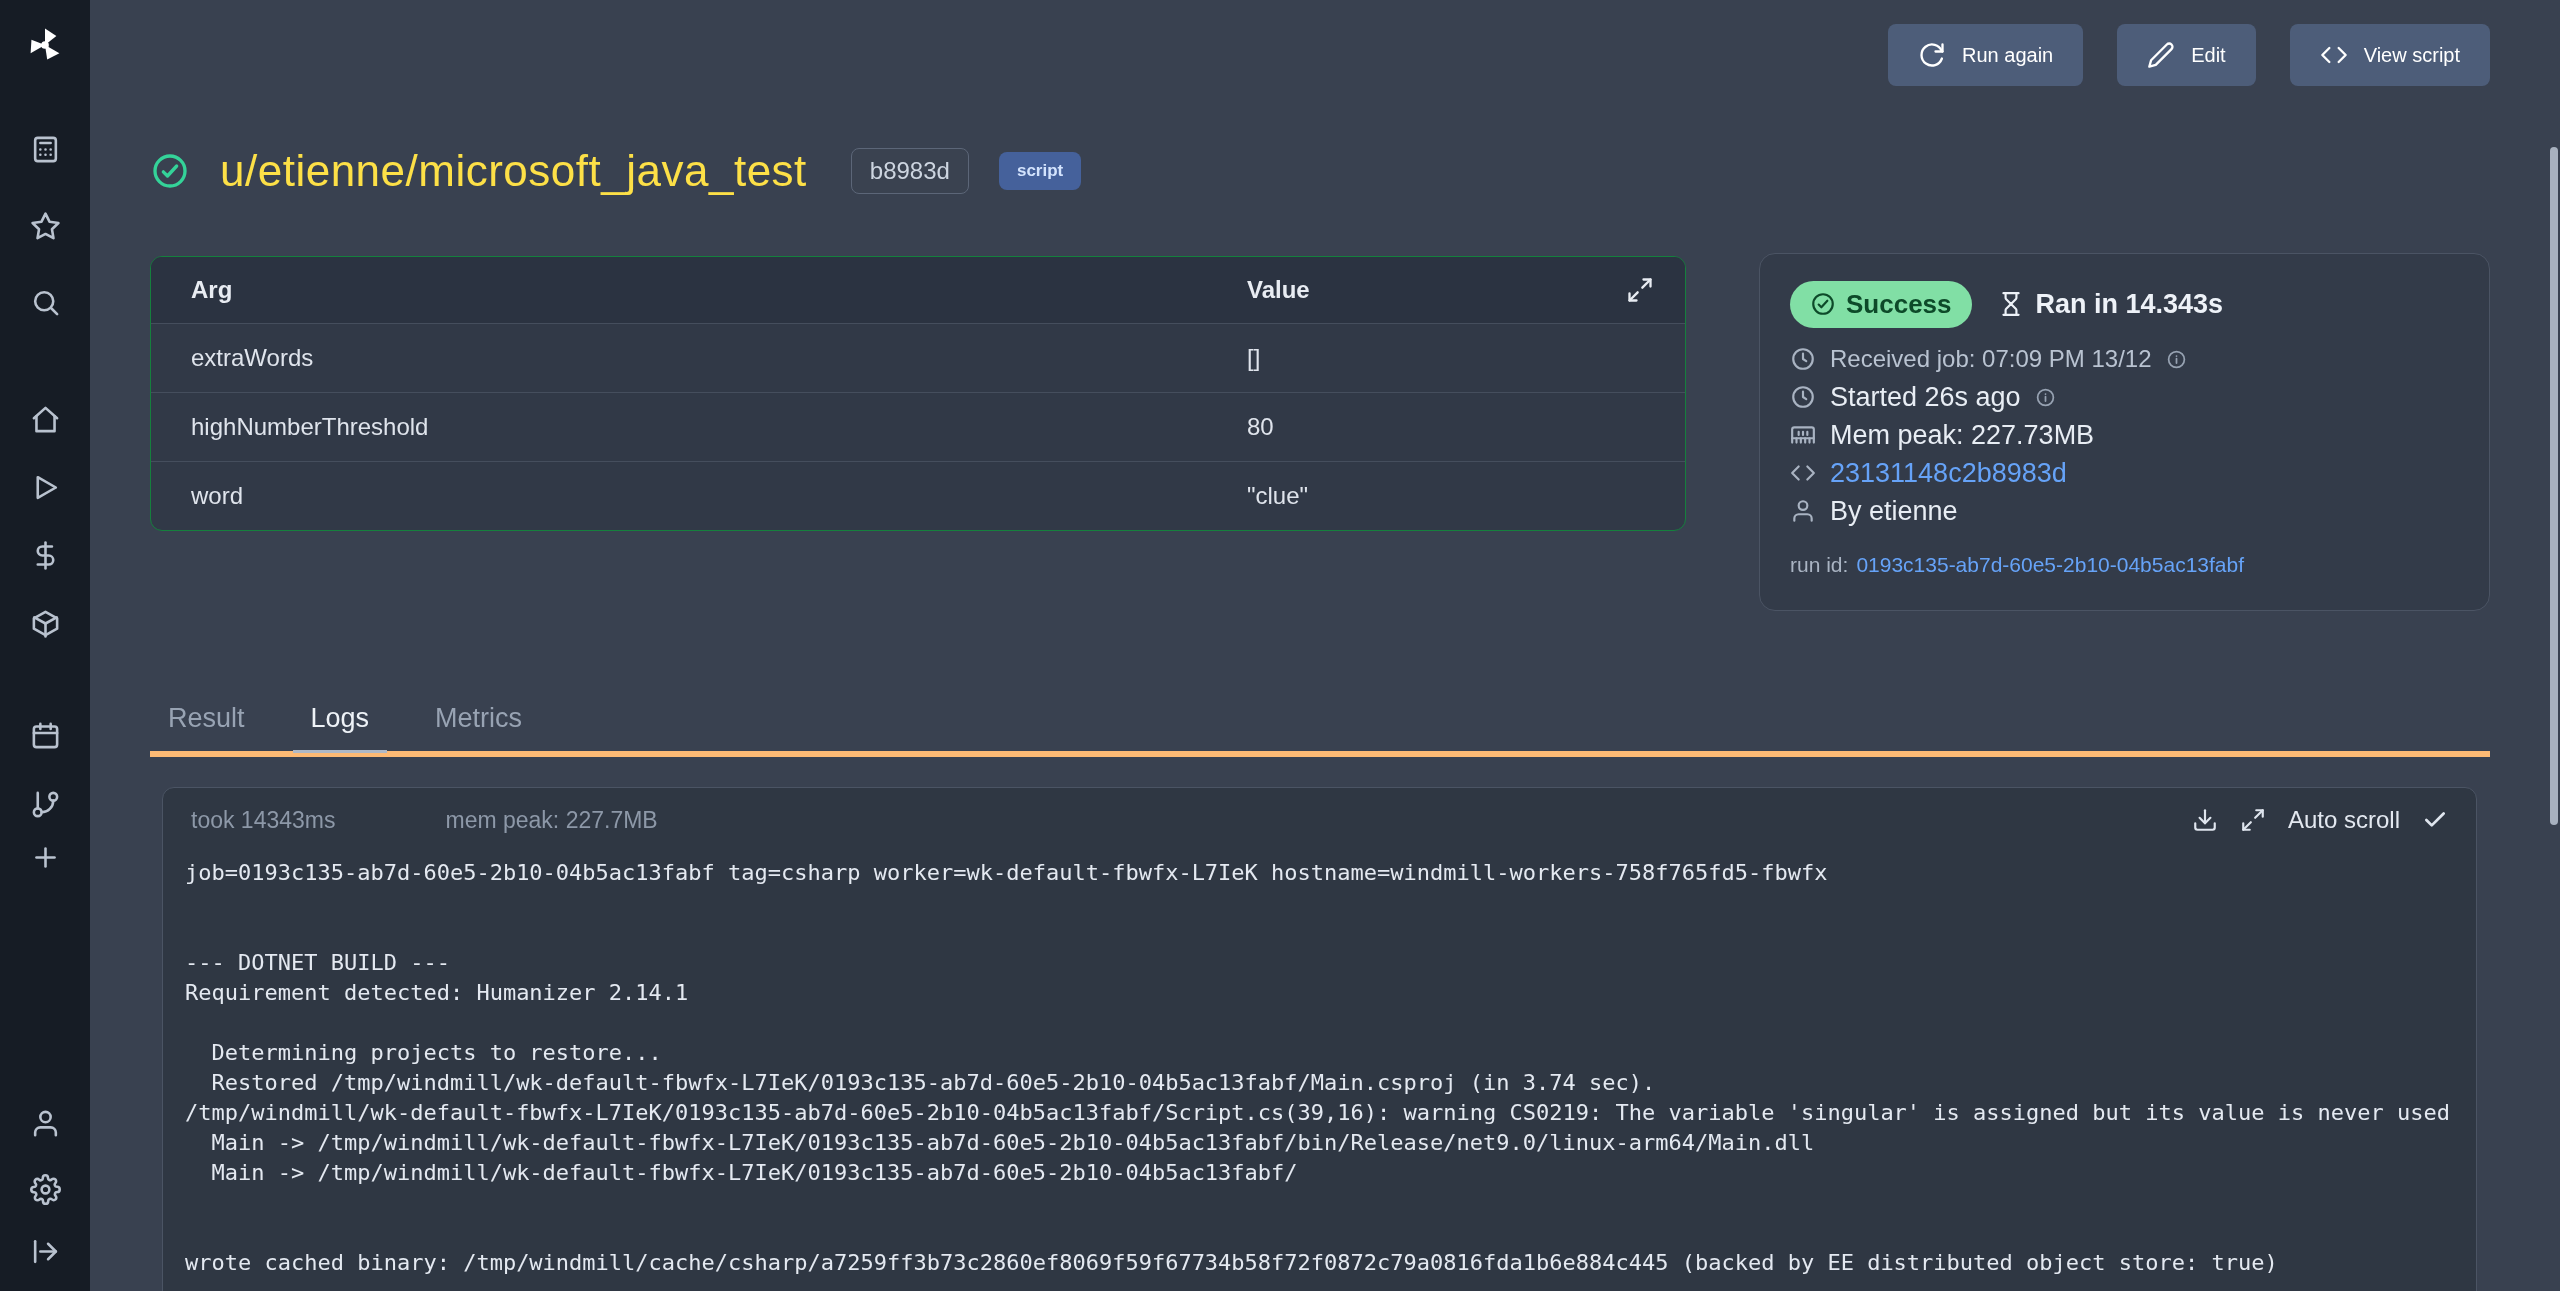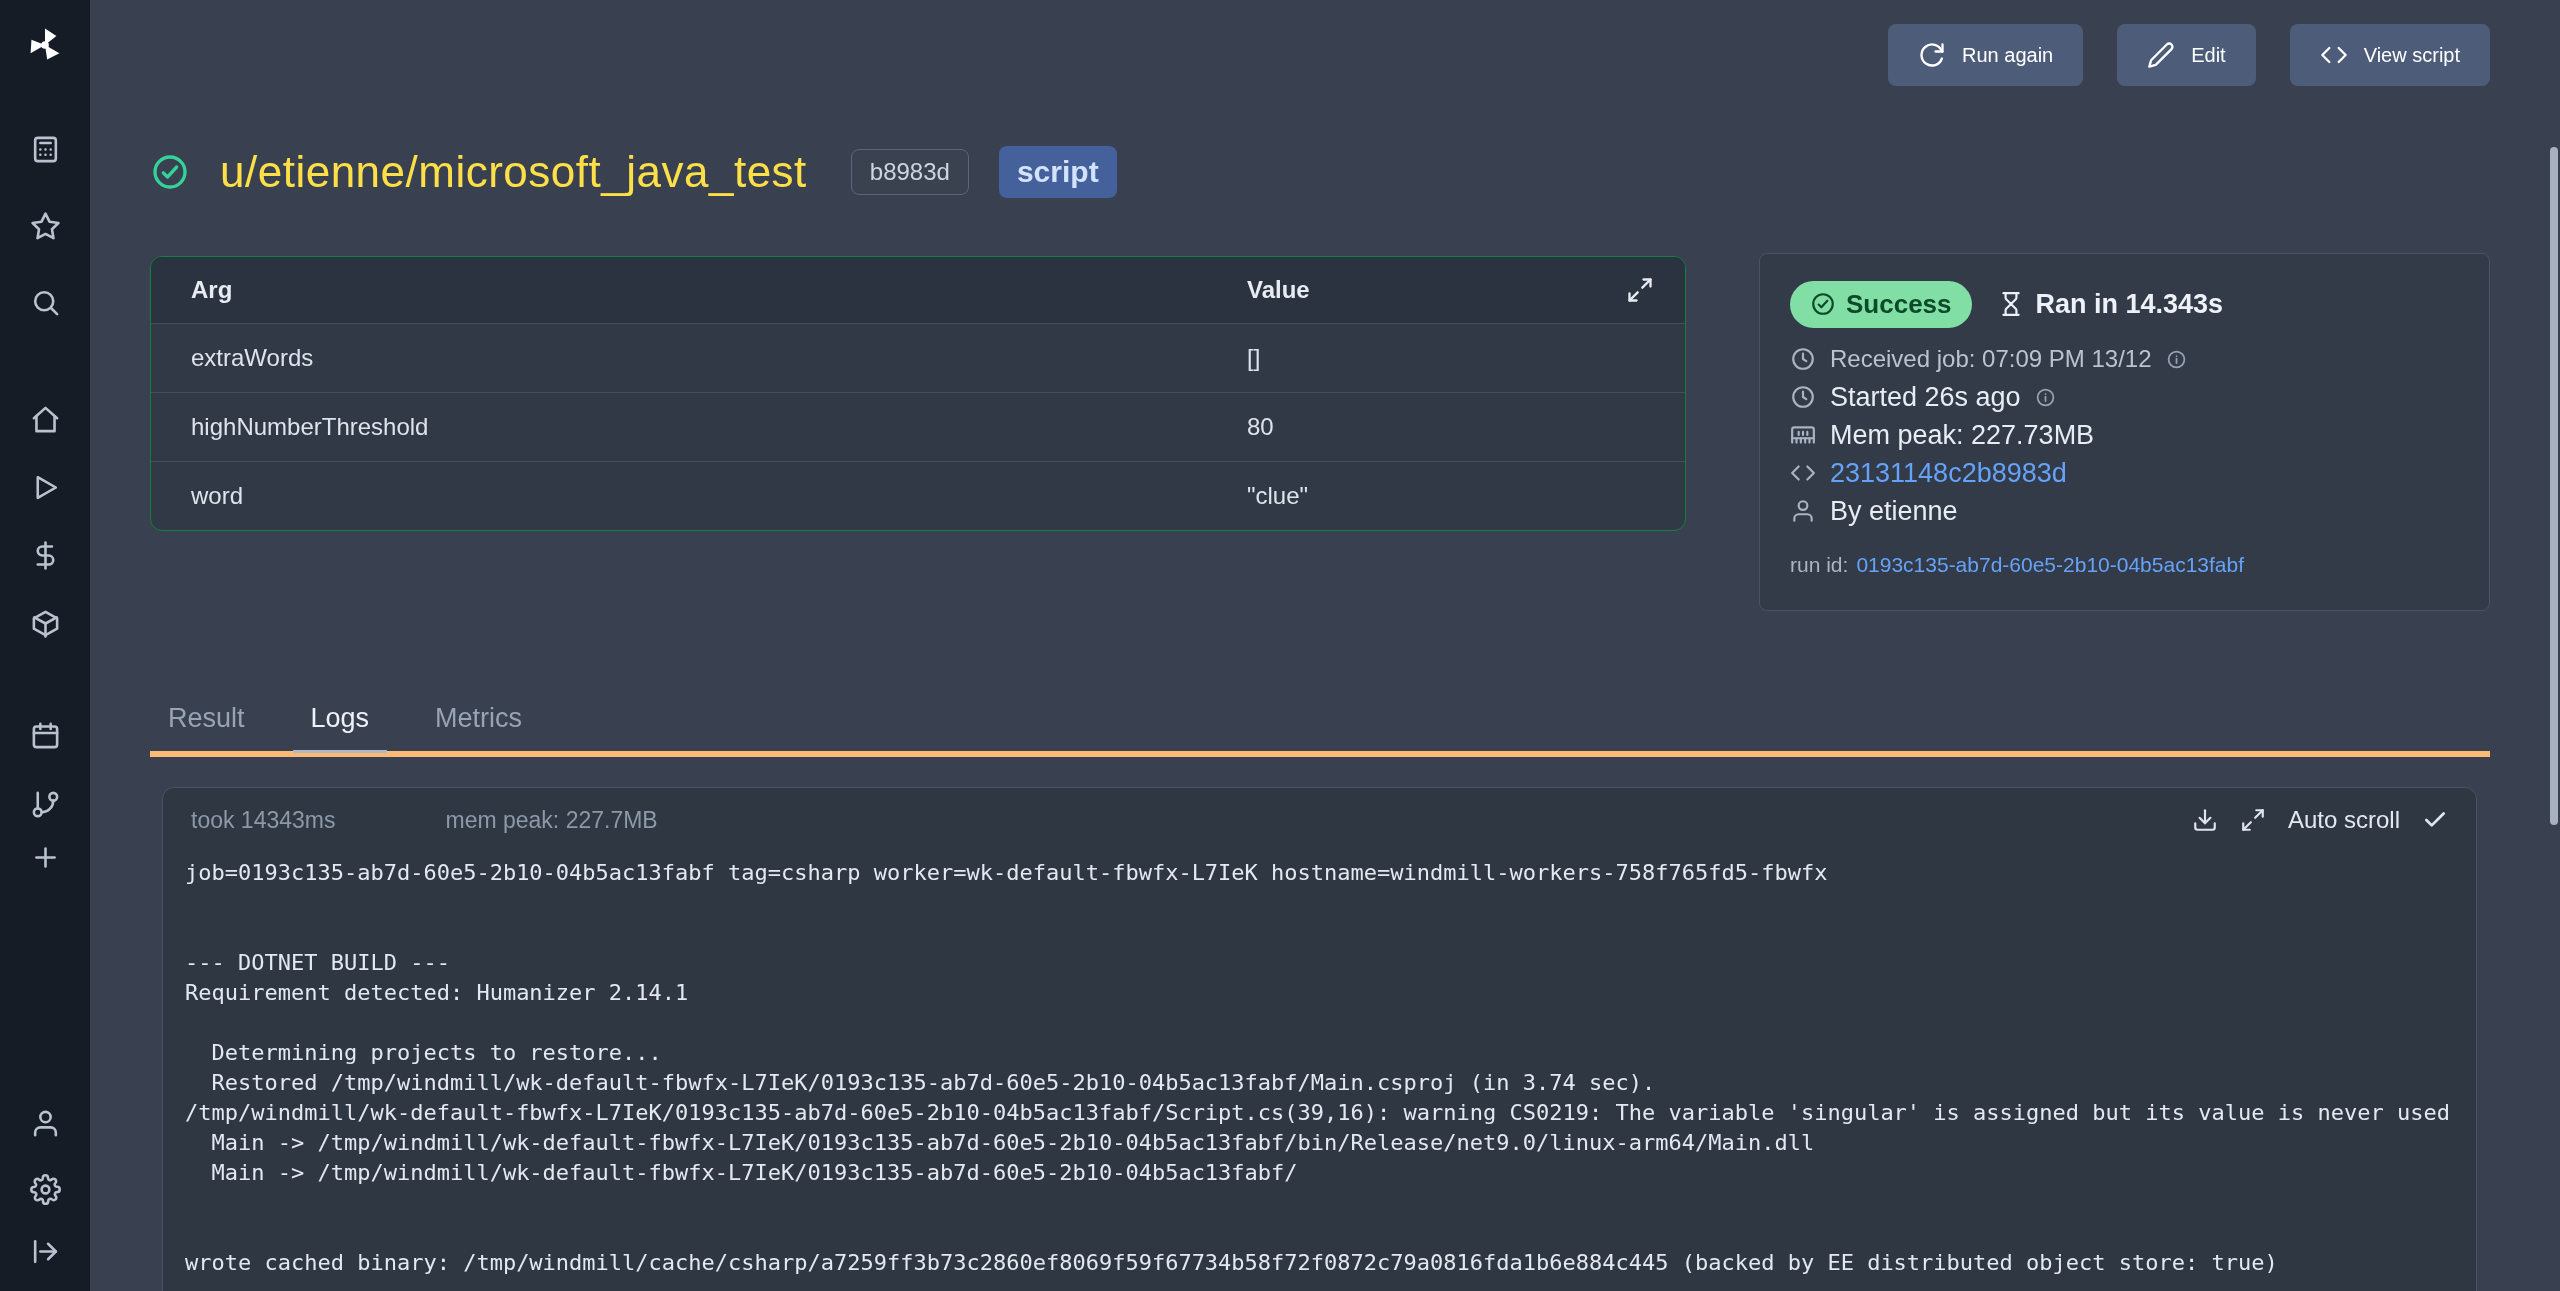--- a/index.html
+++ b/index.html
@@ -19,33 +19,33 @@
   .actions{position:absolute;top:24px;right:70px;display:flex;gap:34px;}
   .btn{height:62px;padding:0 30px;background:#4d5d79;border:none;border-radius:8px;color:#ffffff;
        font-size:20px;font-weight:500;font-family:inherit;display:flex;align-items:center;gap:16px;cursor:pointer;}
   .btn svg{width:28px;height:28px;}
   
   .title-row{position:absolute;top:146px;left:150px;display:flex;align-items:center;gap:30px;}
   .check-title{color:#34d399;}
   .check-title svg{width:40px;height:40px;}
   .page-title{margin:0;font-size:44px;font-weight:normal;color:#fde047;letter-spacing:.5px;}
   .badge-hash{background:#3a4250;border:1px solid #5c6678;color:#cdd5e0;font-size:24px;padding:8px 18px;border-radius:8px;margin-left:14px;}
-  .badge-script{background:#45619b;color:#d3e3fd;font-size:30px;font-weight:600;padding:9px 18px;border-radius:8px;}
+  .badge-script{background:#45619b;color:#d3e3fd;font-size:17px;font-weight:600;padding:9px 18px;border-radius:8px;}
   
   .args-table{position:absolute;top:256px;left:150px;width:1534px;border:1px solid #15803d;border-radius:12px;overflow:hidden;background:#313947;}
   .t-header{display:grid;grid-template-columns:1096px 1fr 90px;align-items:center;height:66px;background:#2b3341;
             font-size:24px;font-weight:bold;color:#e8ecf2;}
   .t-row{display:grid;grid-template-columns:1096px 1fr 90px;align-items:center;height:68px;border-top:1px solid #454e5d;
          font-size:24px;color:#dfe4ec;}
   .cell-arg{padding-left:40px;}
   .expand-btn{display:flex;justify-content:center;color:#e8ecf2;cursor:pointer;background:none;border:none;}
   .expand-btn svg{width:28px;height:28px;}
   
   .status-card{position:absolute;top:253px;left:1759px;width:731px;height:358px;background:#333b49;border:1px solid #4b5464;
-               border-radius:8px;padding:26px 30px;box-sizing:border-box;}
+               border-radius:16px;padding:26px 30px;box-sizing:border-box;}
   .card-row{display:flex;align-items:center;gap:14px;height:38px;color:#e8edf4;font-size:27px;}
   .row-status{height:48px;gap:26px;margin-bottom:12px;}
   .pill-success{display:inline-flex;align-items:center;gap:10px;background:#81dfa5;color:#0d4a29;font-weight:600;
                 font-size:26px;padding:8px 20px;border-radius:999px;}
   .pill-success svg{width:26px;height:26px;}
   .duration{display:flex;align-items:center;gap:12px;color:#eef2f8;font-weight:600;font-size:27px;}
   .card-icon{color:#a9b3c2;flex:none;}
   .card-icon svg{width:26px;height:26px;}
   .row-small{font-size:24px;color:#b9c3d1;}
   .info-icon{color:#97a2b2;cursor:pointer;}

